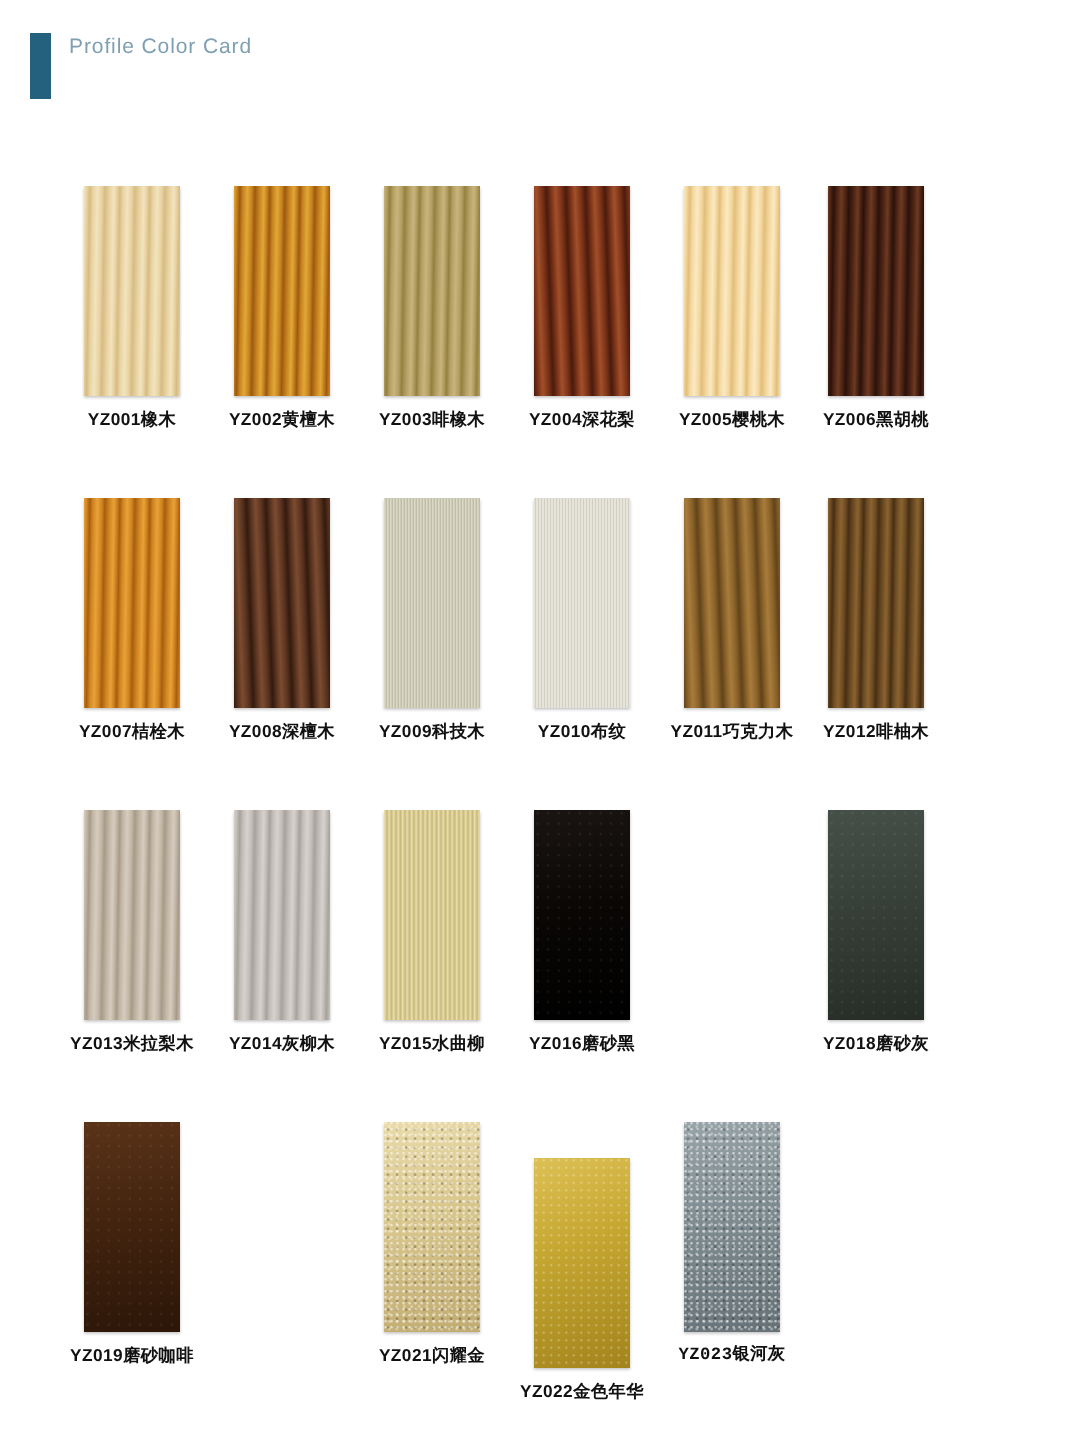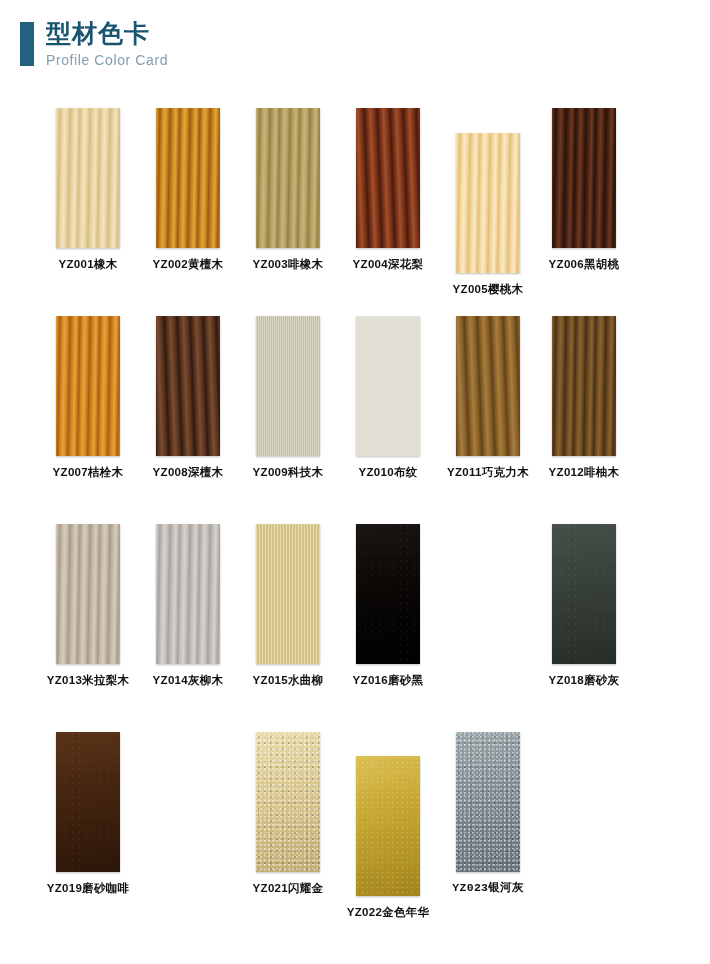--- a/index.html
+++ b/index.html
@@ -26,21 +26,21 @@
     white-space:nowrap;
   }
   #subtitle {
     font-size:14px; line-height:20px; margin-top:2px;
     color:#7f9fb2; letter-spacing:0.6px;
     white-space:nowrap;
   }
 
   
   #grid {
-    position:absolute; left:0px; top:108px;
+    position:absolute; left:0px; top:124px;
     width:710px;
   }
   .row { position:relative; height:208px; }
   .cell {
     position:absolute; top:0;
     width:100px;
     text-align:center;
   }
   .swatch {
     width:64px; height:140px;
@@ -61,21 +61,20 @@
     white-space:nowrap;
     line-height:14px;
   }
 </style>
 </head>
 <body>
 
 <div id="header">
   <div id="accent-bar"></div>
   <div id="title-block">
-    <div id="title">型材色卡</div>
     <div id="subtitle">Profile Color Card</div>
   </div>
 </div>
 
 <div id="grid">
     <div class="row">
       <div class="cell" style="left: 38px;">
         <div class="swatch" style="background: rgb(232, 210, 160);">
           <div class="grain" style="background-image: repeating-linear-gradient(91deg, rgb(242, 228, 191) 0px, rgb(232, 210, 160) 2px, rgb(214, 187, 132) 4px, rgb(232, 210, 160) 6px, rgb(242, 228, 191) 9px, rgb(232, 210, 160) 12px, rgb(214, 187, 132) 14px, rgb(232, 210, 160) 17px, rgb(242, 228, 191) 20px), linear-gradient(rgb(242, 228, 191) 0%, rgb(232, 210, 160) 35%, rgb(214, 187, 132) 70%, rgb(232, 210, 160) 100%); background-size: 20px 140px, 100% 100%;"></div>
         </div>
@@ -92,21 +91,21 @@
           <div class="grain" style="background-image: repeating-linear-gradient(91deg, rgb(201, 181, 124) 0px, rgb(179, 159, 99) 2px, rgb(149, 128, 63) 4px, rgb(179, 159, 99) 6px, rgb(201, 181, 124) 9px, rgb(179, 159, 99) 12px, rgb(149, 128, 63) 14px, rgb(179, 159, 99) 17px, rgb(201, 181, 124) 20px), linear-gradient(rgb(201, 181, 124) 0%, rgb(179, 159, 99) 35%, rgb(149, 128, 63) 70%, rgb(179, 159, 99) 100%); background-size: 20px 140px, 100% 100%;"></div>
         </div>
         <div class="label">YZ003啡橡木</div>
       </div>
       <div class="cell" style="left: 338px;">
         <div class="swatch" style="background: rgb(122, 50, 24);">
           <div class="grain" style="background-image: repeating-linear-gradient(88deg, rgb(74, 27, 12) 0px, rgb(122, 50, 24) 3px, rgb(162, 80, 42) 6px, rgb(122, 50, 24) 10px, rgb(74, 27, 12) 13px), radial-gradient(30% 70% at 50% 45%, rgb(162, 80, 42) 0%, rgb(122, 50, 24) 45%, rgb(74, 27, 12) 100%), linear-gradient(175deg, rgb(74, 27, 12), rgb(122, 50, 24) 50%, rgb(74, 27, 12)); background-size: 13px 140px, 100% 100%, 100% 100%;"></div>
         </div>
         <div class="label">YZ004深花梨</div>
       </div>
-      <div class="cell" style="left: 438px; margin-top: 25px;">
+      <div class="cell" style="left: 438px;">
         <div class="swatch" style="background: rgb(243, 215, 156);">
           <div class="grain" style="background-image: repeating-linear-gradient(91deg, rgb(251, 233, 196) 0px, rgb(243, 215, 156) 2px, rgb(226, 190, 124) 4px, rgb(243, 215, 156) 6px, rgb(251, 233, 196) 9px, rgb(243, 215, 156) 12px, rgb(226, 190, 124) 14px, rgb(243, 215, 156) 17px, rgb(251, 233, 196) 20px), linear-gradient(rgb(251, 233, 196) 0%, rgb(243, 215, 156) 35%, rgb(226, 190, 124) 70%, rgb(243, 215, 156) 100%); background-size: 20px 140px, 100% 100%;"></div>
         </div>
         <div class="label">YZ005樱桃木</div>
       </div>
       <div class="cell" style="left: 534px;">
         <div class="swatch" style="background: rgb(74, 34, 20);">
           <div class="grain" style="background-image: repeating-linear-gradient(91deg, rgb(109, 58, 34) 0px, rgb(74, 34, 20) 2px, rgb(42, 18, 10) 4px, rgb(74, 34, 20) 6px, rgb(109, 58, 34) 9px, rgb(74, 34, 20) 12px, rgb(42, 18, 10) 14px, rgb(74, 34, 20) 17px, rgb(109, 58, 34) 20px), linear-gradient(rgb(109, 58, 34) 0%, rgb(74, 34, 20) 35%, rgb(42, 18, 10) 70%, rgb(74, 34, 20) 100%); background-size: 20px 140px, 100% 100%;"></div>
         </div>
         <div class="label">YZ006黑胡桃</div>

